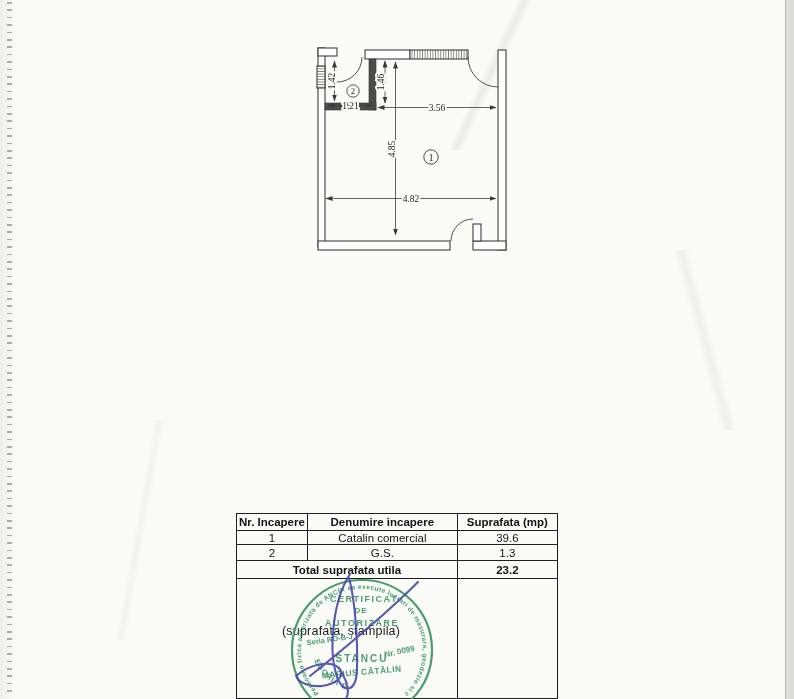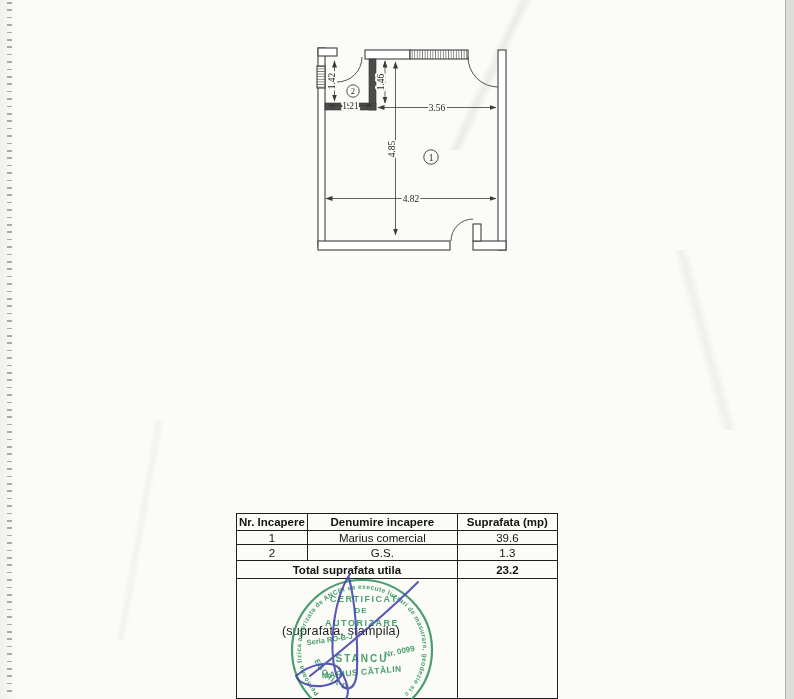--- a/index.html
+++ b/index.html
@@ -139,21 +139,21 @@
         <col style="width:100px">
       </colgroup>
     <tbody>
         <tr class="hd" style="height:17px">
       <td>Nr. Incapere</td>
       <td>Denumire incapere</td>
       <td>Suprafata (mp)</td>
     </tr>
     <tr style="height:14px">
       <td>1</td>
-      <td>Marius comercial</td>
+      <td>Catalin comercial</td>
       <td>39.6</td>
     </tr>
     <tr style="height:16px">
       <td>2</td>
       <td>G.S.</td>
       <td>1.3</td>
     </tr>
     <tr style="height:18px">
       <td colspan="2" class="lft bld">Total suprafata utila</td>
       <td class="bld">23.2</td>

